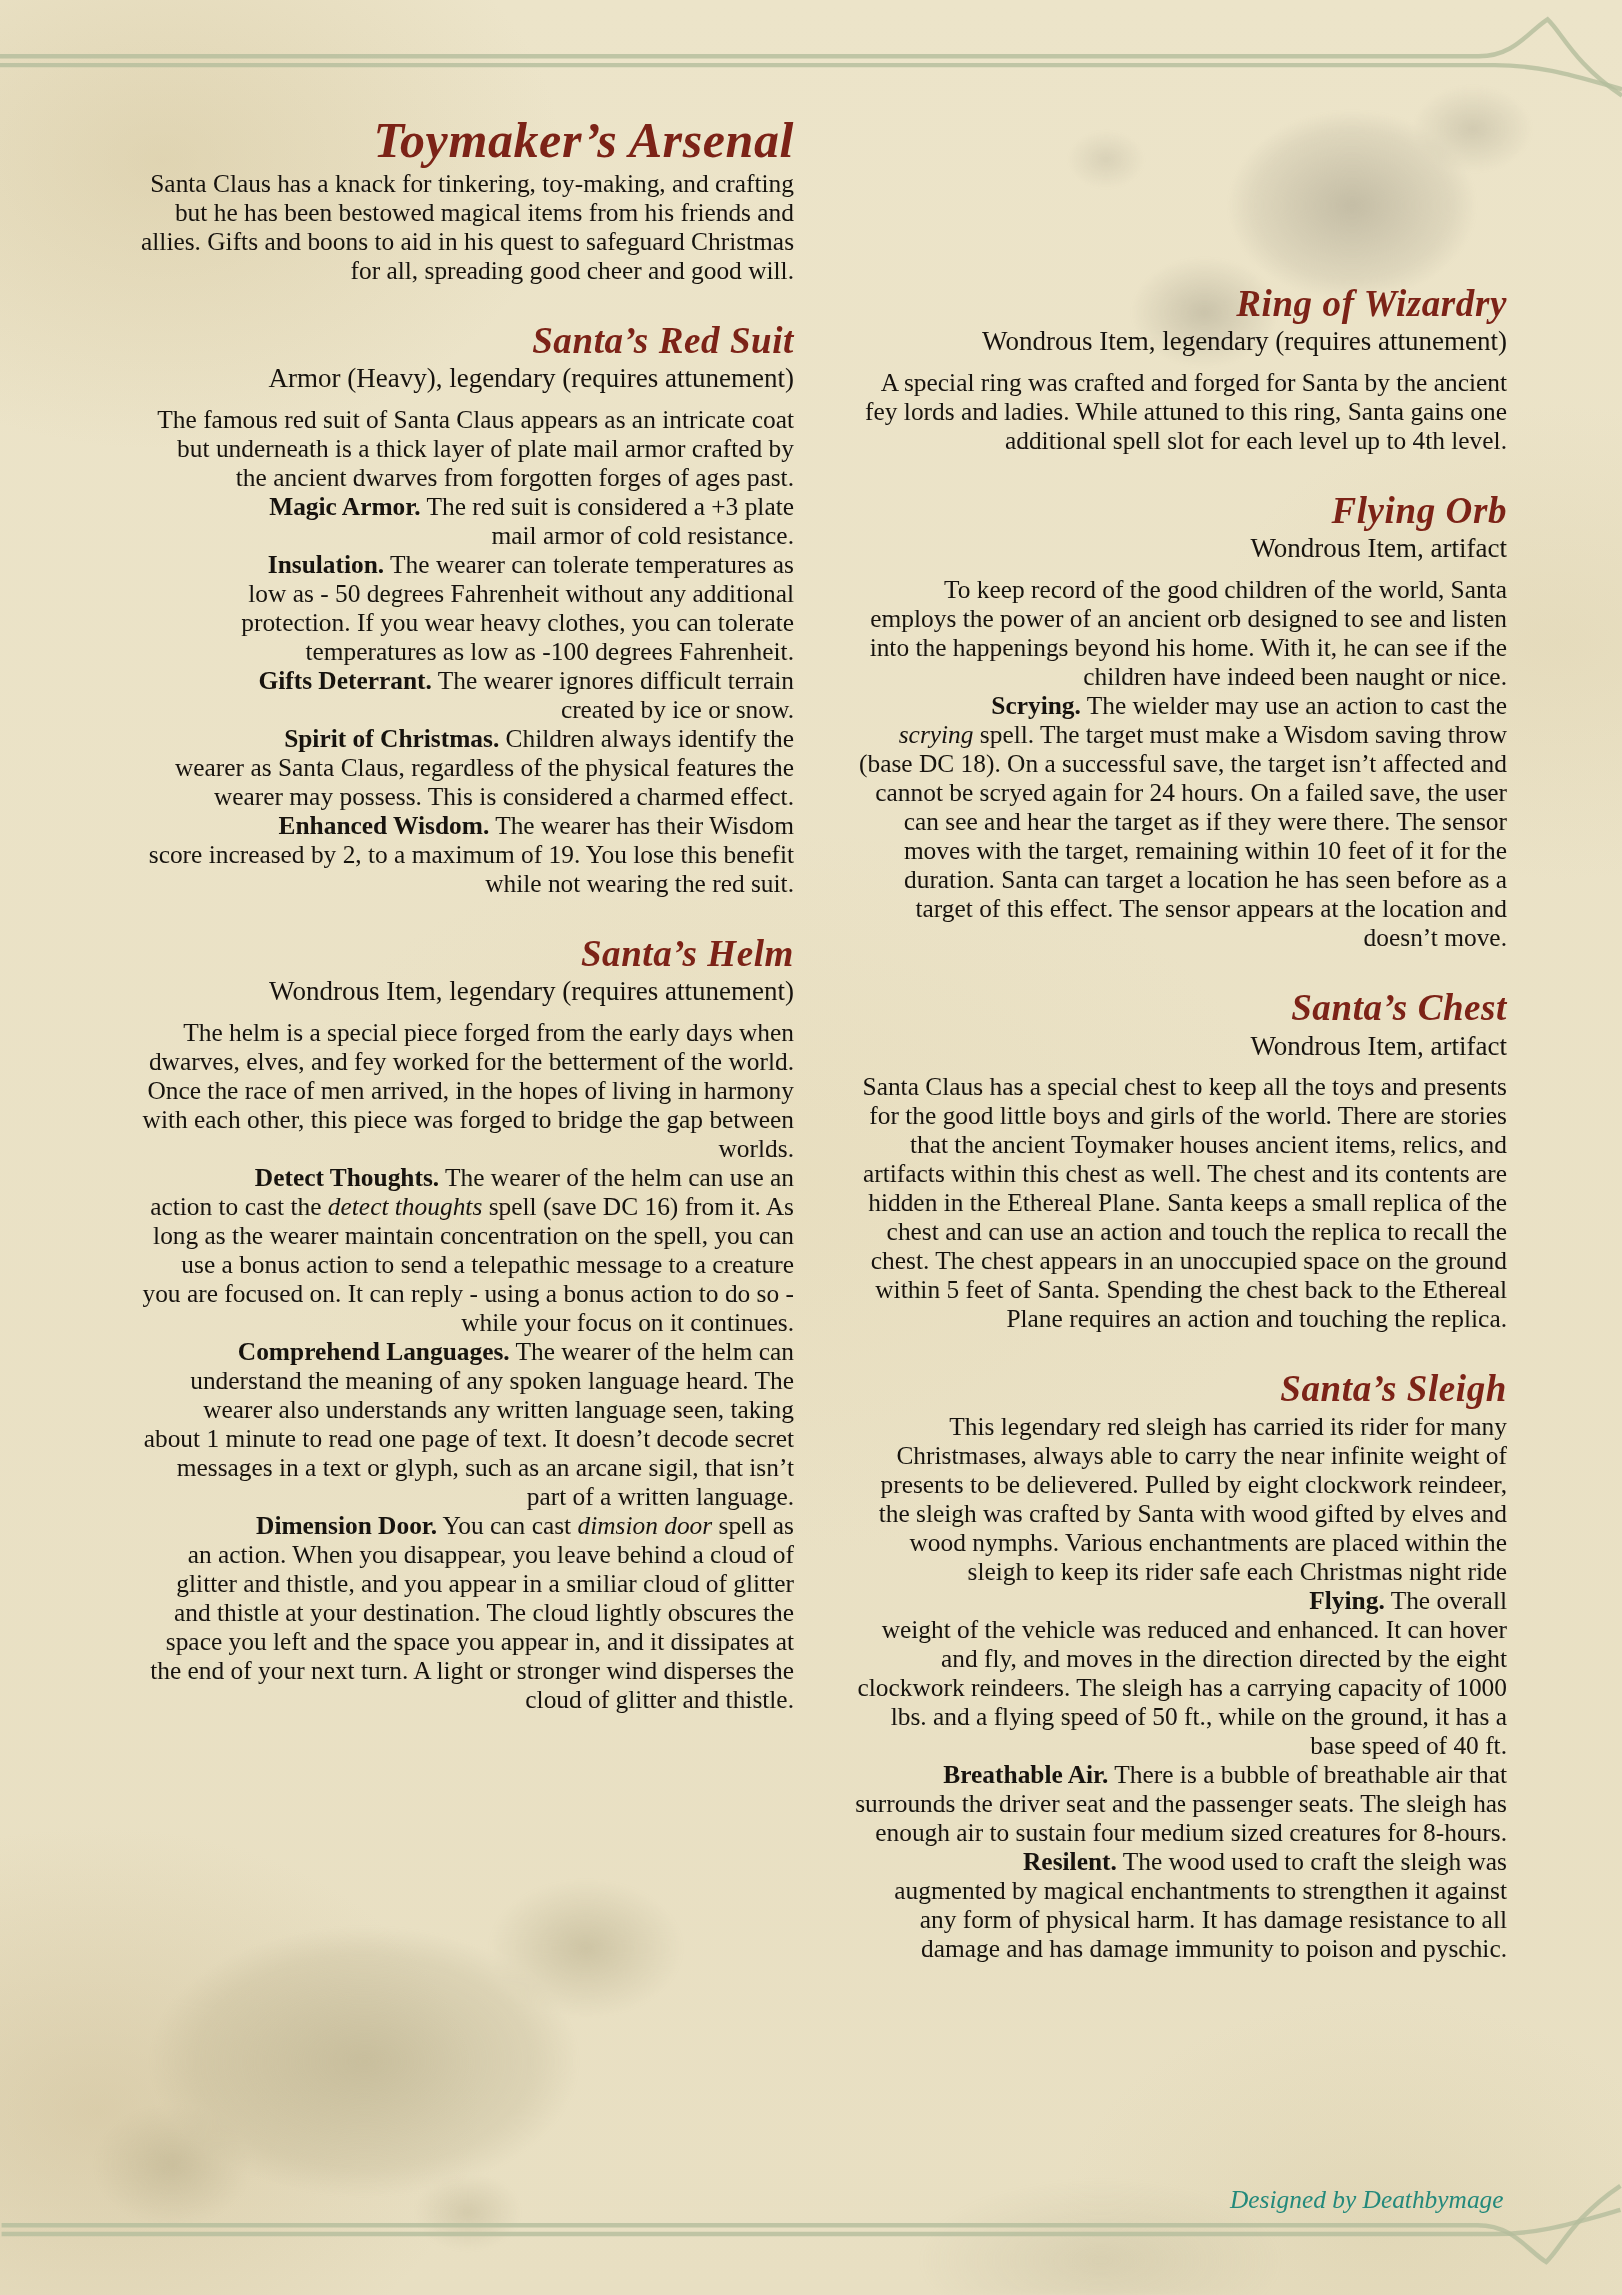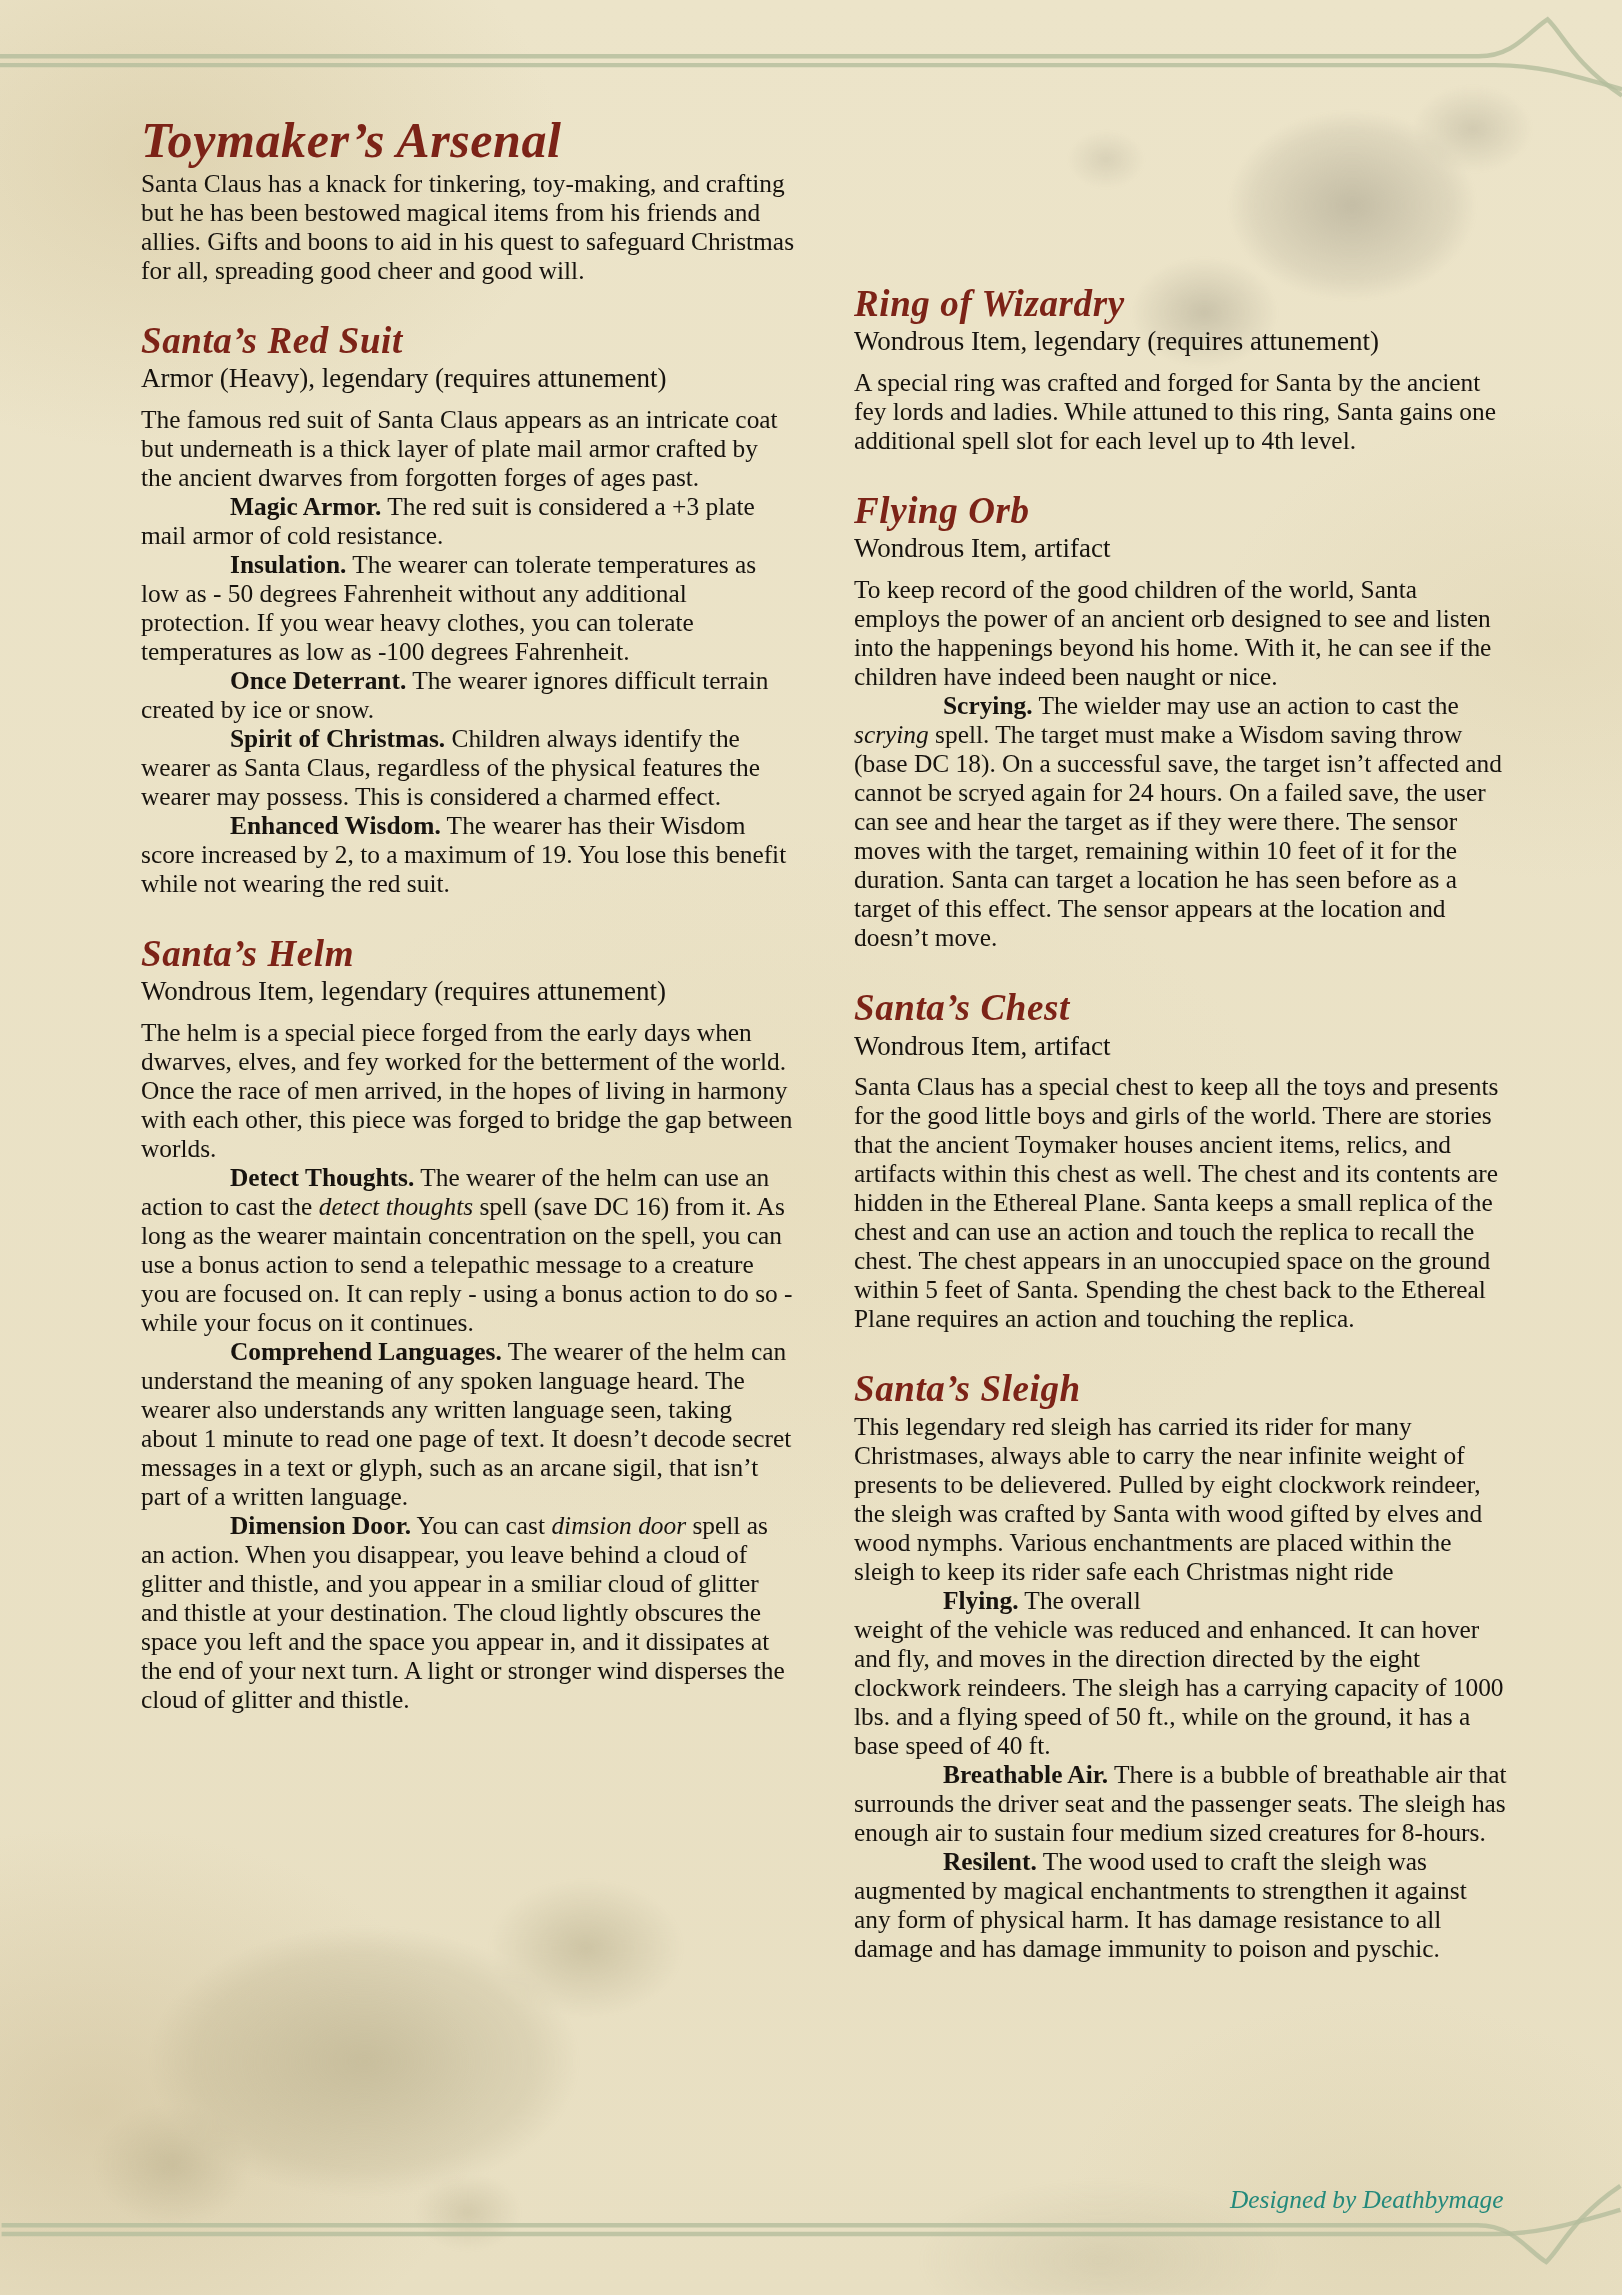--- a/index.html
+++ b/index.html
@@ -33,21 +33,21 @@
       radial-gradient(ellipse 70px 51px at 60% 86%, rgba(165,155,119,0.30), transparent 75%);
   }
   .stain-bc{
     left:814px; top:2119px; width:573px; height:177px; filter:blur(3.2px);
     background: radial-gradient(ellipse 242px 108px at 50% 80%, rgba(180,172,138,0.28), transparent 75%);
   }
   .border-svg{position:absolute; left:0; pointer-events:none;}
   .border-top{top:0;}
   .border-bottom{top:2182px;}
 
-  .col{position:absolute; width:653px;}
+  .col{position:absolute; width:653px;text-align:right;}
   .col-left{left:141px; top:115px;}
   .col-right{left:854px; top:285px;}
 
   h1.doc-title{
     margin:0 0 2.5px 0; font-size:50px; line-height:1.02;
     font-style:italic; font-weight:600; color:#7c2317; letter-spacing:0.6px;
   }
   h2.sec-title{
     margin:37px 0 2.5px 0; font-size:37px; line-height:1.05;
     font-style:italic; font-weight:600; color:#7c2317; letter-spacing:0.6px;
@@ -88,21 +88,21 @@
       <h1 class="doc-title">Toymaker’s Arsenal</h1>
       <p class="body">Santa Claus has a knack for tinkering, toy-making, and crafting but he has been bestowed magical items from his friends and allies. Gifts and boons to aid in his quest to safeguard Christmas for all, spreading good cheer and good will.</p>
     </section>
 
     <section>
       <h2 class="sec-title">Santa’s Red Suit</h2>
       <p class="subtitle">Armor (Heavy), legendary (requires attunement)</p>
       <p class="body">The famous red suit of Santa Claus appears as an intricate coat but underneath is a thick layer of plate mail armor crafted by the ancient dwarves from forgotten forges of ages past.</p>
       <p class="body prop"><span class="prop-name">Magic Armor.</span><span> The red suit is considered a +3 plate mail armor of cold resistance.</span></p>
       <p class="body prop"><span class="prop-name">Insulation.</span><span> The wearer can tolerate temperatures as low as - 50 degrees Fahrenheit without any additional protection. If you wear heavy clothes, you can tolerate temperatures as low as -100 degrees Fahrenheit.</span></p>
-      <p class="body prop"><span class="prop-name">Once Deterrant.</span><span> The wearer ignores difficult terrain created by ice or snow.</span></p>
+      <p class="body prop"><span class="prop-name">Gifts Deterrant.</span><span> The wearer ignores difficult terrain created by ice or snow.</span></p>
       <p class="body prop"><span class="prop-name">Spirit of Christmas.</span><span> Children always identify the wearer as Santa Claus, regardless of the physical features the wearer may possess. This is considered a charmed effect.</span></p>
       <p class="body prop"><span class="prop-name">Enhanced Wisdom.</span><span> The wearer has their Wisdom score increased by 2, to a maximum of 19. You lose this benefit while not wearing the red suit.</span></p>
     </section>
 
     <section>
       <h2 class="sec-title">Santa’s Helm</h2>
       <p class="subtitle">Wondrous Item, legendary (requires attunement)</p>
       <p class="body">The helm is a special piece forged from the early days when dwarves, elves, and fey worked for the betterment of the world. Once the race of men arrived, in the hopes of living in harmony with each other, this piece was forged to bridge the gap between worlds.</p>
       <p class="body prop"><span class="prop-name">Detect Thoughts.</span><span> The wearer of the helm can use an action to cast the </span><span class="spell">detect thoughts</span><span> spell (save DC 16) from it. As long as the wearer maintain concentration on the spell, you can use a bonus action to send a telepathic message to a creature you are focused on. It can reply - using a bonus action to do so - while your focus on it continues.</span></p>
       <p class="body prop"><span class="prop-name">Comprehend Languages.</span><span> The wearer of the helm can understand the meaning of any spoken language heard. The wearer also understands any written language seen, taking about 1 minute to read one page of text. It doesn’t decode secret messages in a text or glyph, such as an arcane sigil, that isn’t part of a written language.</span></p>

